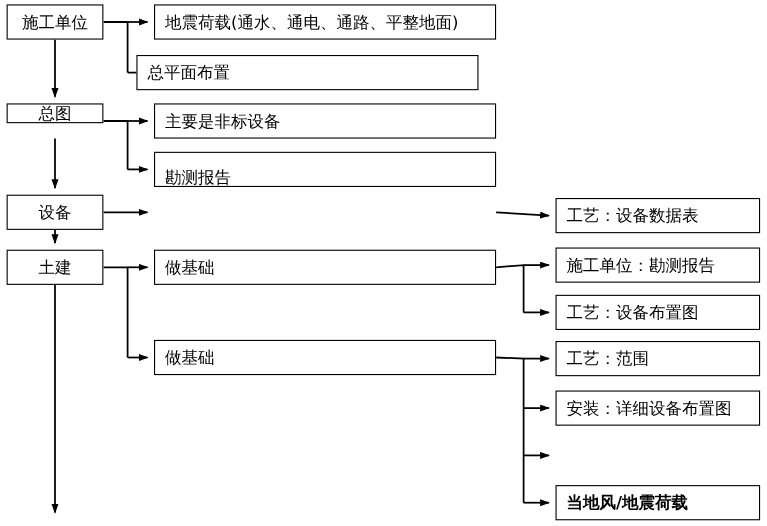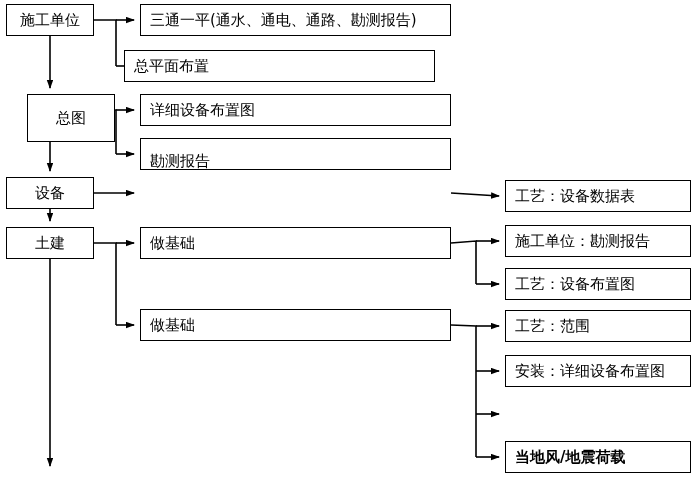--- a/index.html
+++ b/index.html
@@ -90,38 +90,38 @@
       <path d="M476,326 L499,326" marker-end="url(#arrow)"></path>
       <path d="M476,371 L499,371" marker-end="url(#arrow)"></path>
       <path d="M476,414 L499,414" marker-end="url(#arrow)"></path>
       <path d="M476,457 L499,457" marker-end="url(#arrow)"></path>
     </g>
   </svg>
 
   <div class="node center" style="left:6px; top:4px; width:88px; height:32px;">
     <span class="node-label">施工单位</span>
   </div>
-  <div class="node center" style="left:6px; top:94px; width:88px; height:48px;margin-left:21px;">
+  <div class="node center" style="left:6px; top:94px; width:88px; height:18px;">
     <span class="node-label">总图</span>
   </div>
   <div class="node center" style="left:6px; top:177px; width:88px; height:32px;">
     <span class="node-label">设备</span>
   </div>
   <div class="node center" style="left:6px; top:227px; width:88px; height:32px;">
     <span class="node-label">土建</span>
   </div>
 
   <div class="node left" style="left:140px; top:4px; width:311px; height:32px;">
-    <span class="node-label">三通一平(通水、通电、通路、勘测报告)</span>
+    <span class="node-label">地震荷载(通水、通电、通路、平整地面)</span>
   </div>
   <div class="node left" style="left:124px; top:50px; width:311px; height:32px;">
     <span class="node-label">总平面布置</span>
   </div>
   <div class="node left" style="left:140px; top:94px; width:311px; height:32px;">
-    <span class="node-label">详细设备布置图</span>
+    <span class="node-label">主要是非标设备</span>
   </div>
   <div class="node left" style="left:140px; top:138px; width:311px; height:32px;align-items:flex-end;">
     <span class="node-label">勘测报告</span>
   </div>
   <div class="node left" style="left:140px; top:227px; width:311px; height:32px;">
     <span class="node-label">做基础</span>
   </div>
   <div class="node left" style="left:140px; top:309px; width:311px; height:32px;">
     <span class="node-label">做基础</span>
   </div>

